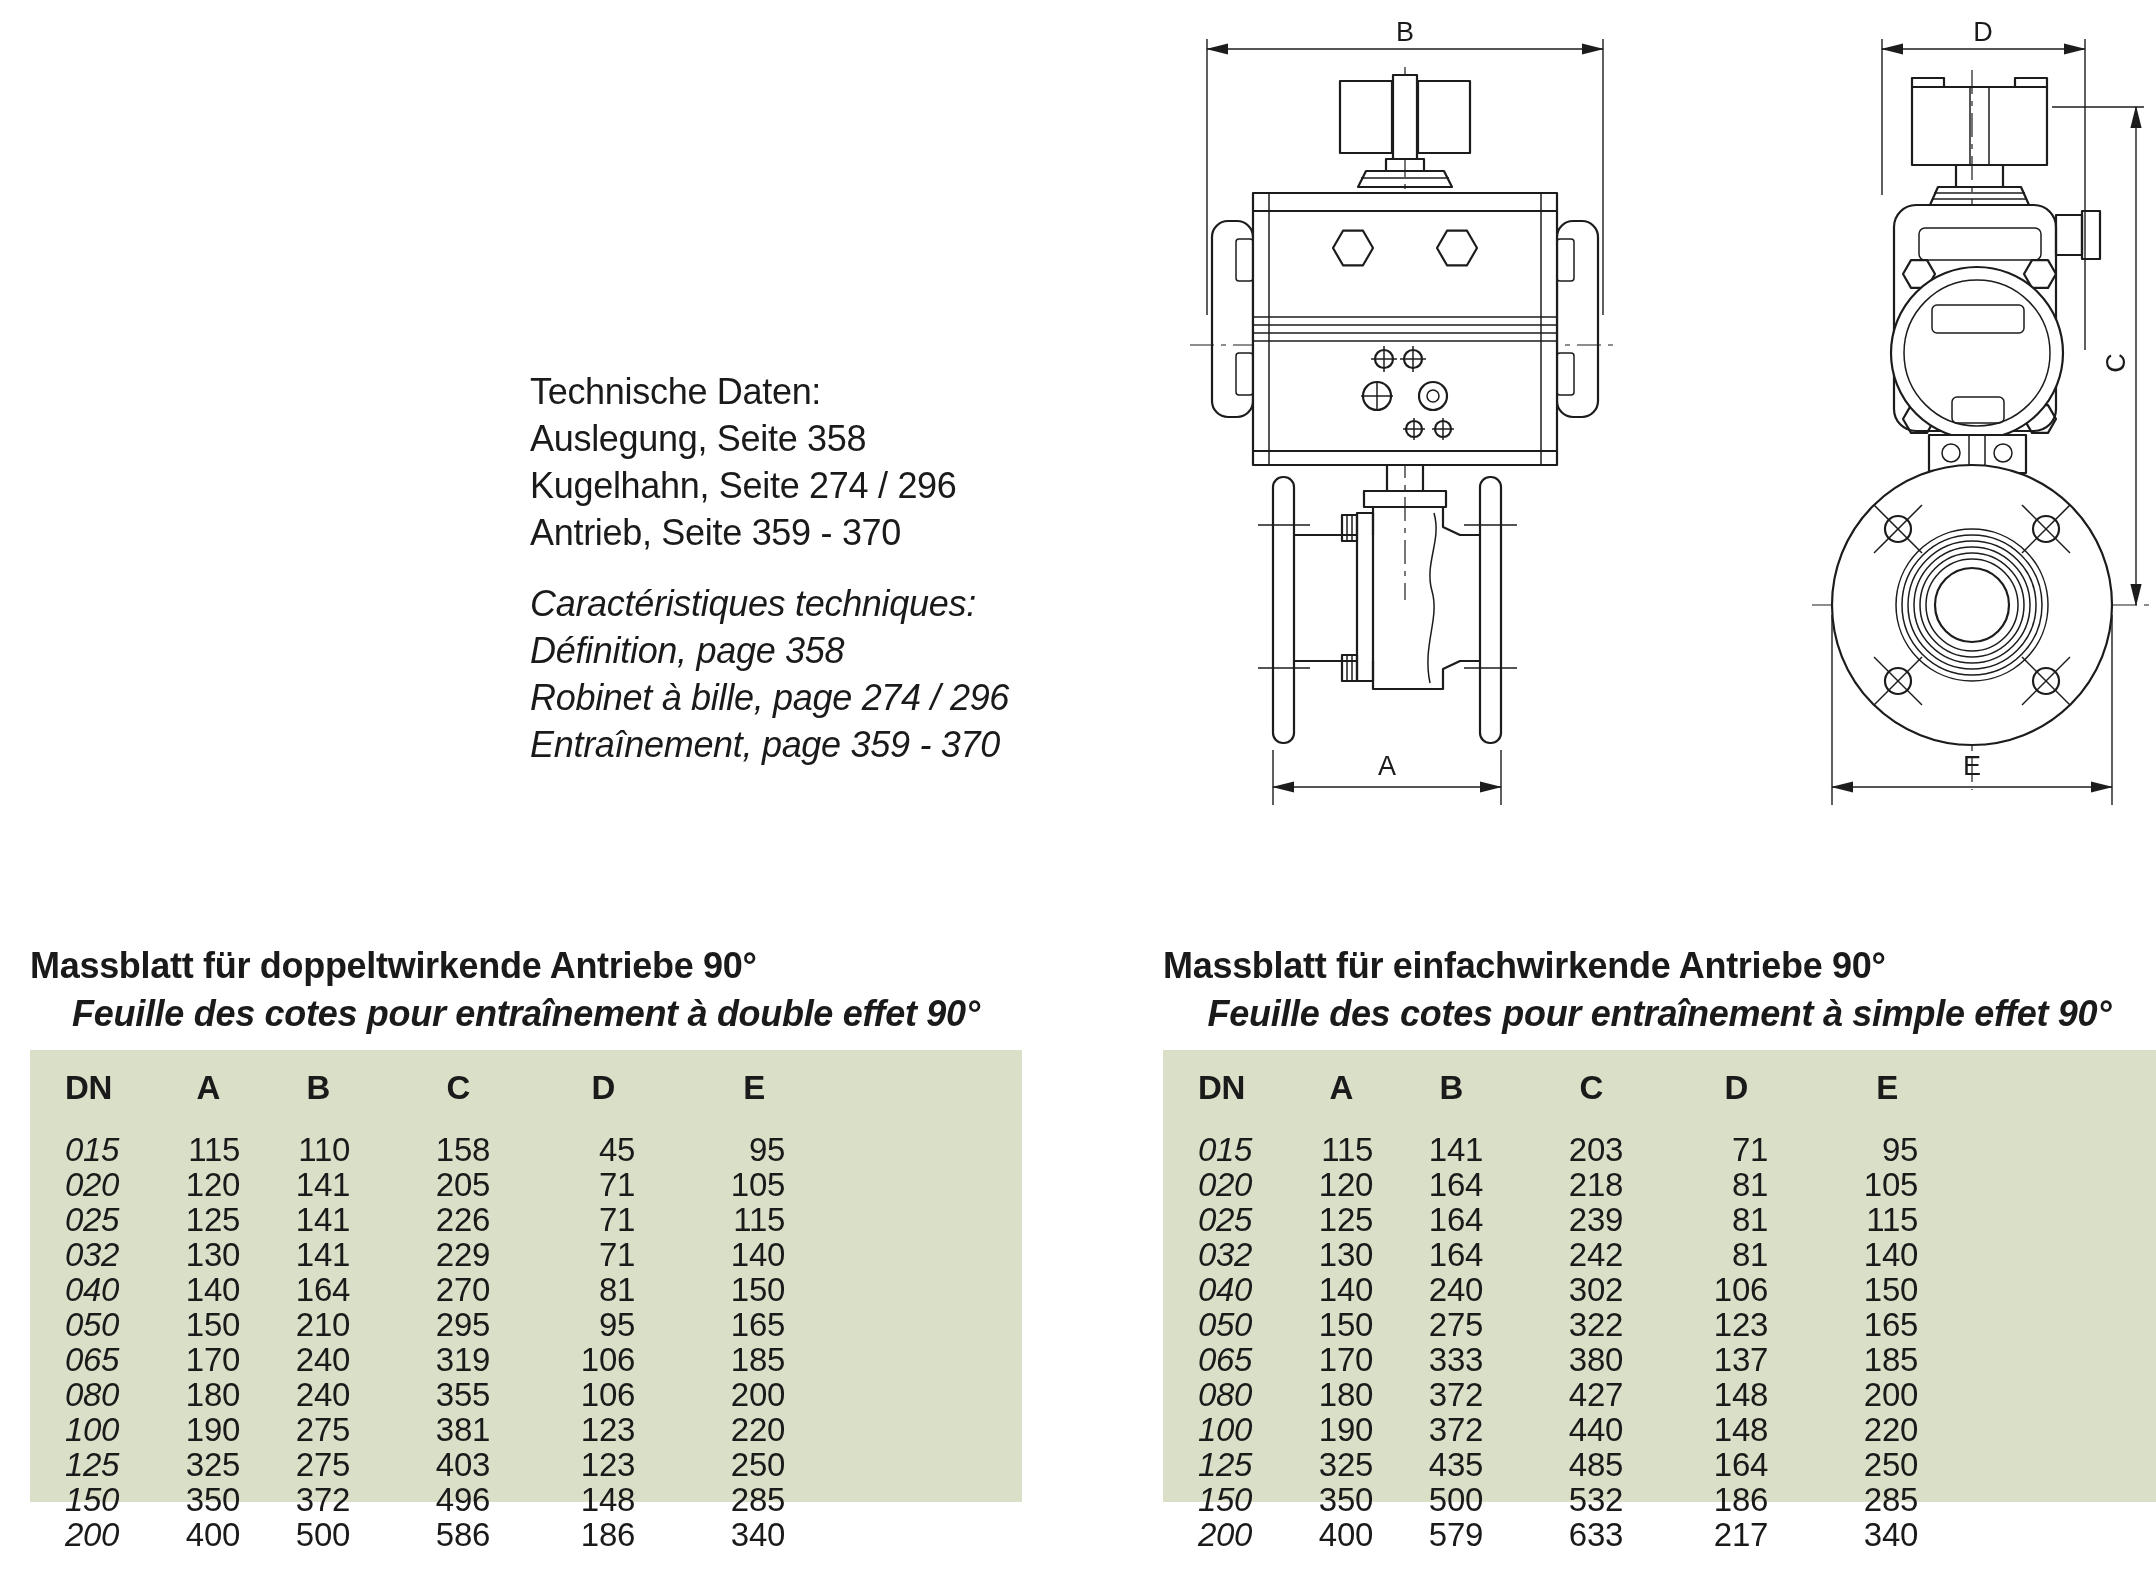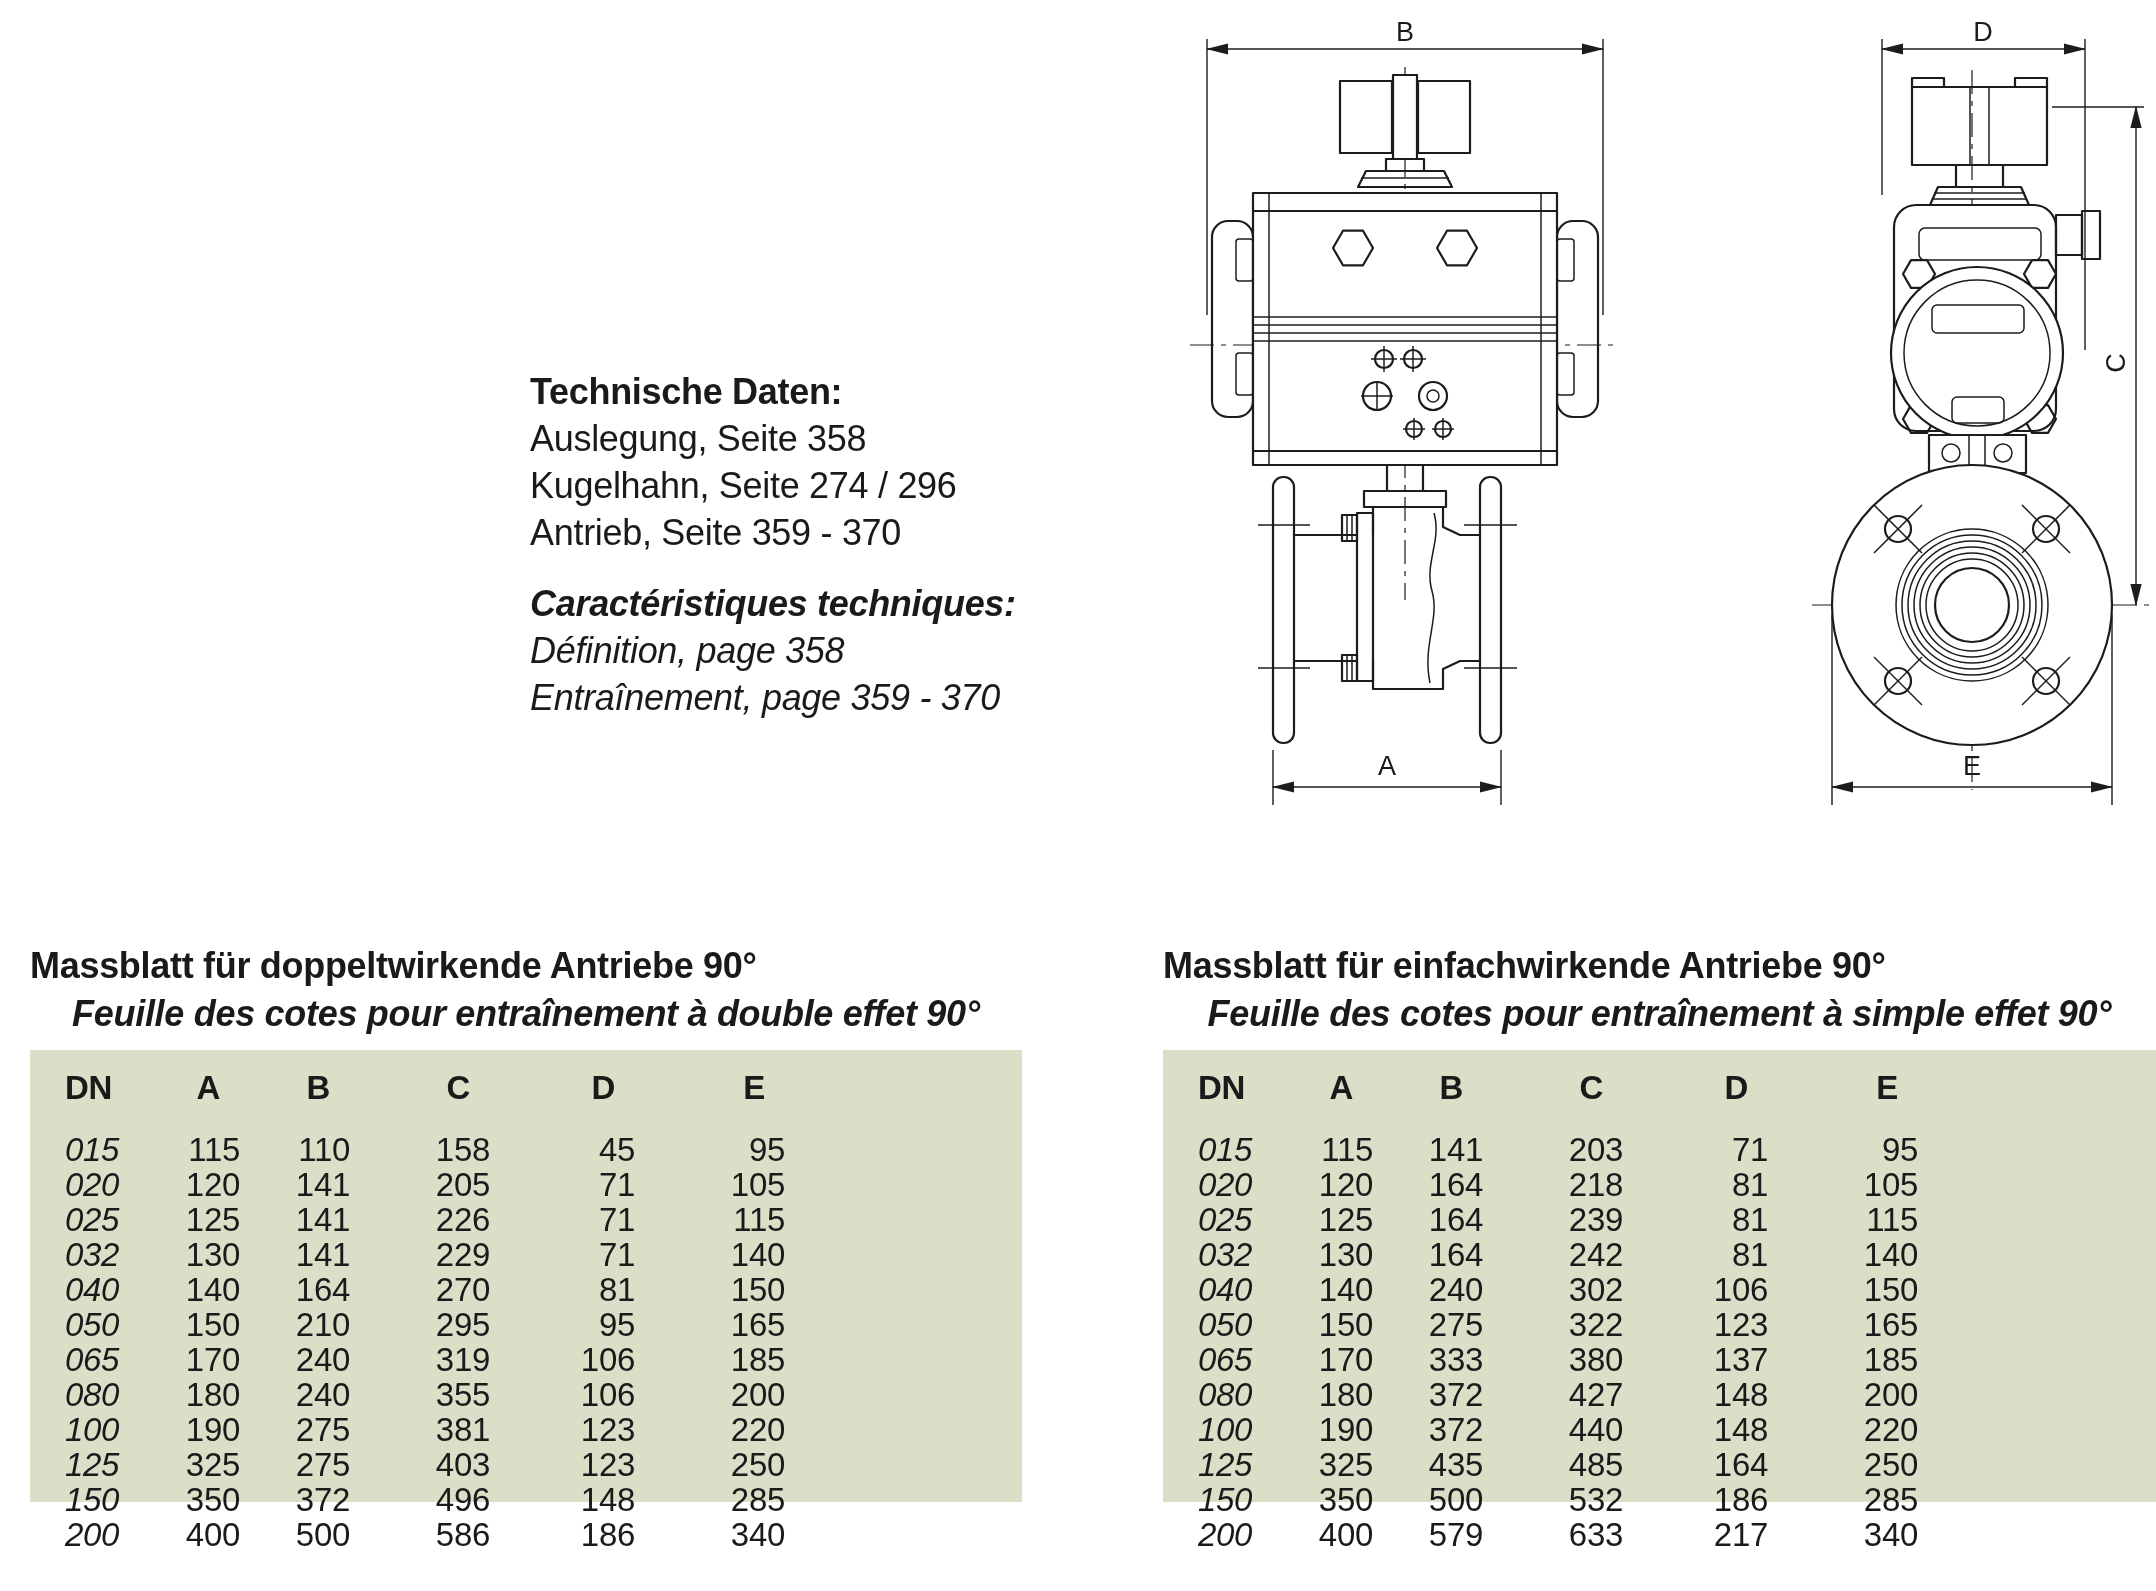--- a/index.html
+++ b/index.html
@@ -3,21 +3,21 @@
 <meta charset="utf-8">
 <style>
   html,body{margin:0;padding:0;background:#ffffff;}
   .page{
     position:relative;width:2156px;height:1591px;background:#ffffff;
     font-family:"Liberation Sans",sans-serif;color:#1a1a1a;overflow:hidden;
   }
   
   .info{position:absolute;left:530px;top:368px;}
   .info p{margin:0;font-size:36px;line-height:47px;letter-spacing:-0.3px;}
-  .info .t{font-weight:bold;}
+  .info .t{font-weight:normal;}
   .info .fr{margin-top:24px;}
   .info .fr p{font-style:italic;}
   
   .drw{position:absolute;}
   .drw svg .ln{stroke:#1c1c1c;stroke-width:2.2;fill:none;stroke-linejoin:round;}
   .drw svg .thin{stroke:#1c1c1c;stroke-width:1.5;fill:none;}
   .drw svg .dim{stroke:#1c1c1c;stroke-width:1.4;fill:none;}
   .drw svg .cl{stroke:#1c1c1c;stroke-width:1.2;fill:none;stroke-dasharray:24 7 5 7;}
   .drw svg .wf{stroke:#1c1c1c;stroke-width:2.2;fill:#ffffff;stroke-linejoin:round;}
   .drw svg text{font-family:"Liberation Sans",sans-serif;font-size:27px;fill:#1a1a1a;}
@@ -44,20 +44,21 @@
   <div class="info">
     <div>
       <p class="t">Technische Daten:</p>
       <p>Auslegung, Seite 358</p>
       <p>Kugelhahn, Seite 274 / 296</p>
       <p>Antrieb, Seite 359 - 370</p>
     </div>
     <div class="fr">
       <p class="t">Caractéristiques techniques:</p>
       <p>Définition, page 358</p>
+      <p>Robinet à bille, page 274 / 296</p>
       <p>Entraînement, page 359 - 370</p>
     </div>
   </div>
 
   <div class="drw" style="left:1190px;top:15px;">
     <svg width="430" height="800" viewBox="0 0 430 800">
       <defs>
         <marker id="fvA" viewBox="0 0 16 8" refX="15" refY="4" markerWidth="16" markerHeight="8" orient="auto-start-reverse">
           <path d="M0,0 L16,4 L0,8 z"></path>
         </marker>

